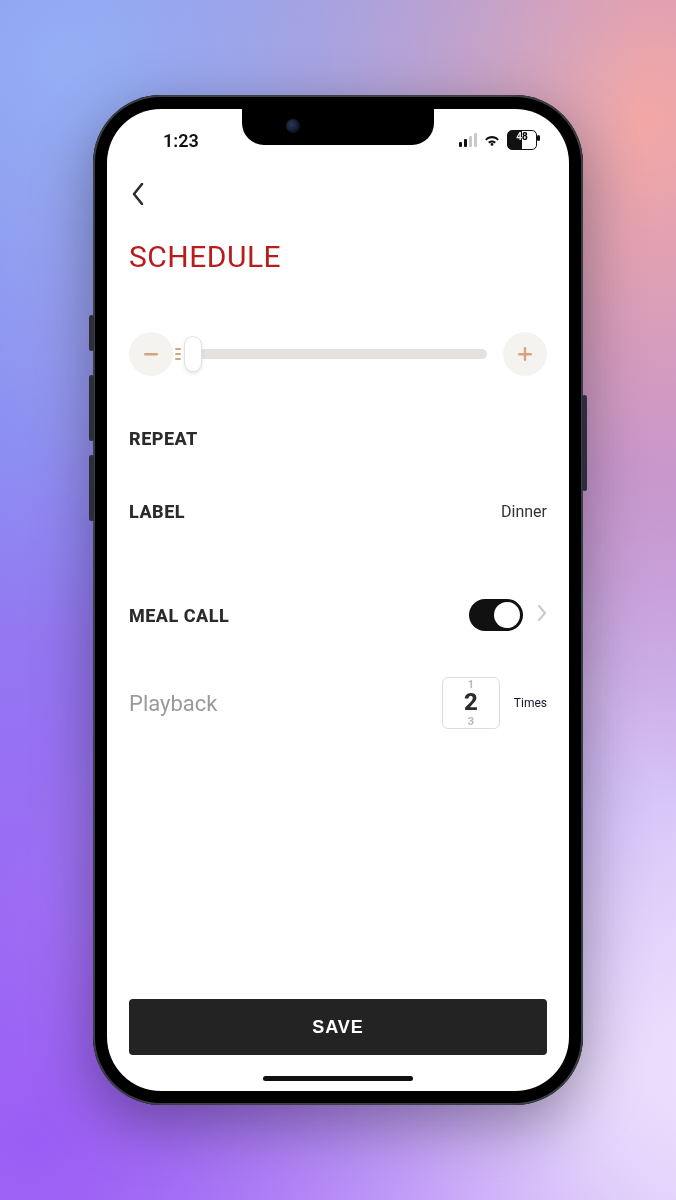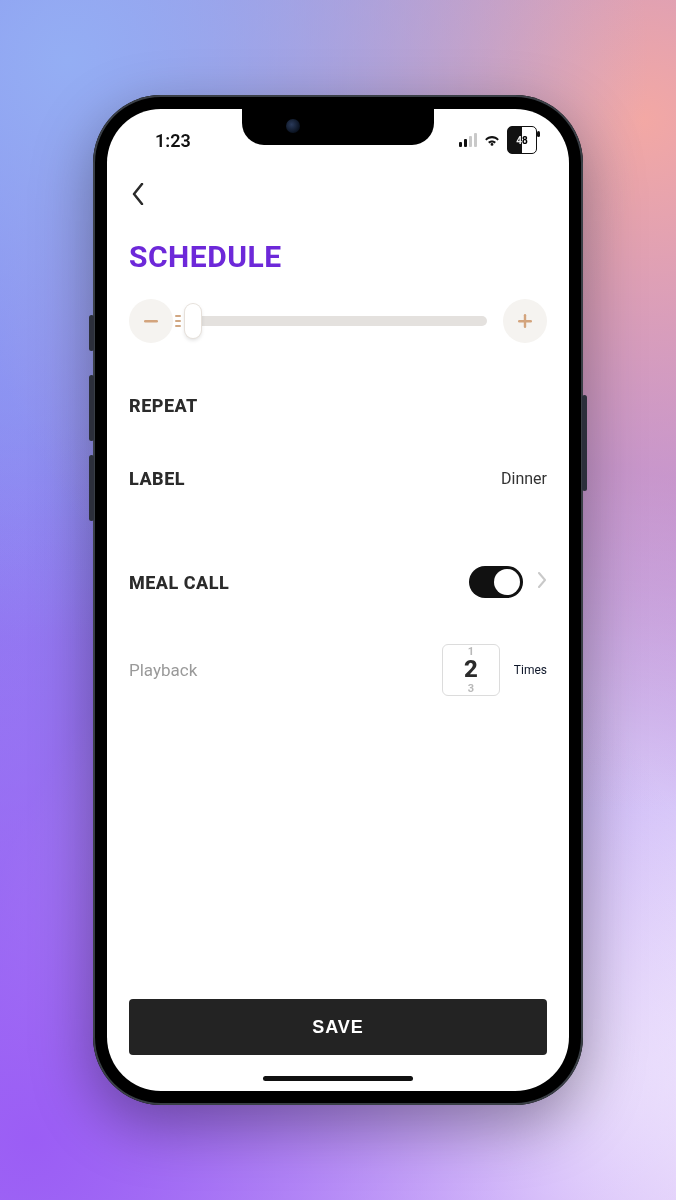--- a/index.html
+++ b/index.html
@@ -74,21 +74,21 @@
     top: 10px;
     left: 44px;
     width: 14px; height: 14px;
     background: radial-gradient(circle at 40% 40%, #2a3a5a, #0a1220 70%);
     border-radius: 50%;
   }
 
   .status-bar {
     position: absolute;
     top: 0;
-    left: 0; right: 0;
+    left: 8px; right: 0;
     height: 50px;
     display: flex;
     align-items: center;
     justify-content: space-between;
     padding: 0 30px;
     z-index: 3;
   }
   .status-time {
     font-size: 18px;
     font-weight: 600;
@@ -117,25 +117,25 @@
   }
   .cell-bars span:nth-child(1){height:5px;background:#111;}
   .cell-bars span:nth-child(2){height:8px;background:#111;}
   .cell-bars span:nth-child(3){height:11px;background:#c9c9c9;}
   .cell-bars span:nth-child(4){height:14px;background:#c9c9c9;}
   .wifi {
     width: 18px; height: 14px;
     display:flex;align-items:flex-end;justify-content:center;
   }
   .battery {
-    width: 30px; height: 28px;
+    width: 30px; height: 20px;
     border: 1.5px solid #111;
     border-radius: 5px;
     position: relative;
-    display:flex;align-items:center;justify-content:center;
+    display:flex;align-items:flex-start;justify-content:center;
     background: linear-gradient(to right, #111 0%, #111 50%, #fff 50%);
   }
   .battery .pct {
     position: relative;
     font-size: 10px;
     font-weight: 700;
     color: #fff;
     mix-blend-mode: difference;
   }
   .battery::after {
@@ -153,24 +153,24 @@
     display: flex;
     flex-direction: column;
   }
 
   .back-row { height: 30px; display:flex; align-items:center; margin-bottom: 30px; padding-left: 2px;}
   .back-chevron { font-size: 0; }
   .back-chevron svg { width: 14px; height: 22px; }
 
   .page-title {
     font-size: 30px;
-    font-weight: 700;
+    font-weight: 400;
     letter-spacing: 0.5px;
-    color: #6d28d9;
-    margin-bottom: 25px;
+    color: #b91c1c;
+    margin-bottom: 58px;
   }
 
   .slider-row {
     display: flex;
     align-items: center;
     gap: 16px;
     margin-bottom: 52px;
   }
   .circ-btn {
     width: 44px; height: 44px;
@@ -257,21 +257,21 @@
     position: absolute;
     top: 3px; right: 3px;
     width: 26px; height: 26px;
     background: #fff;
     border-radius: 50%;
   }
   .chev-right svg { width: 10px; height: 16px; }
   .chev-right { color: #bdbdbd; }
 
   .playback-row { margin-bottom: 36px; color: #999; }
-  .pb-label { font-size: 17px; color: #9a9a9a; }
+  .pb-label { font-size: 22px; color: #9a9a9a; }
   .pb-right { display:flex; align-items:center; gap: 14px; }
   .picker {
     width: 58px; height: 52px;
     border: 1px solid #dcdcdc;
     border-radius: 6px;
     position: relative;
     display:flex; flex-direction:column; align-items:center; justify-content:center;
     overflow: hidden;
     background: #fff;
   }

